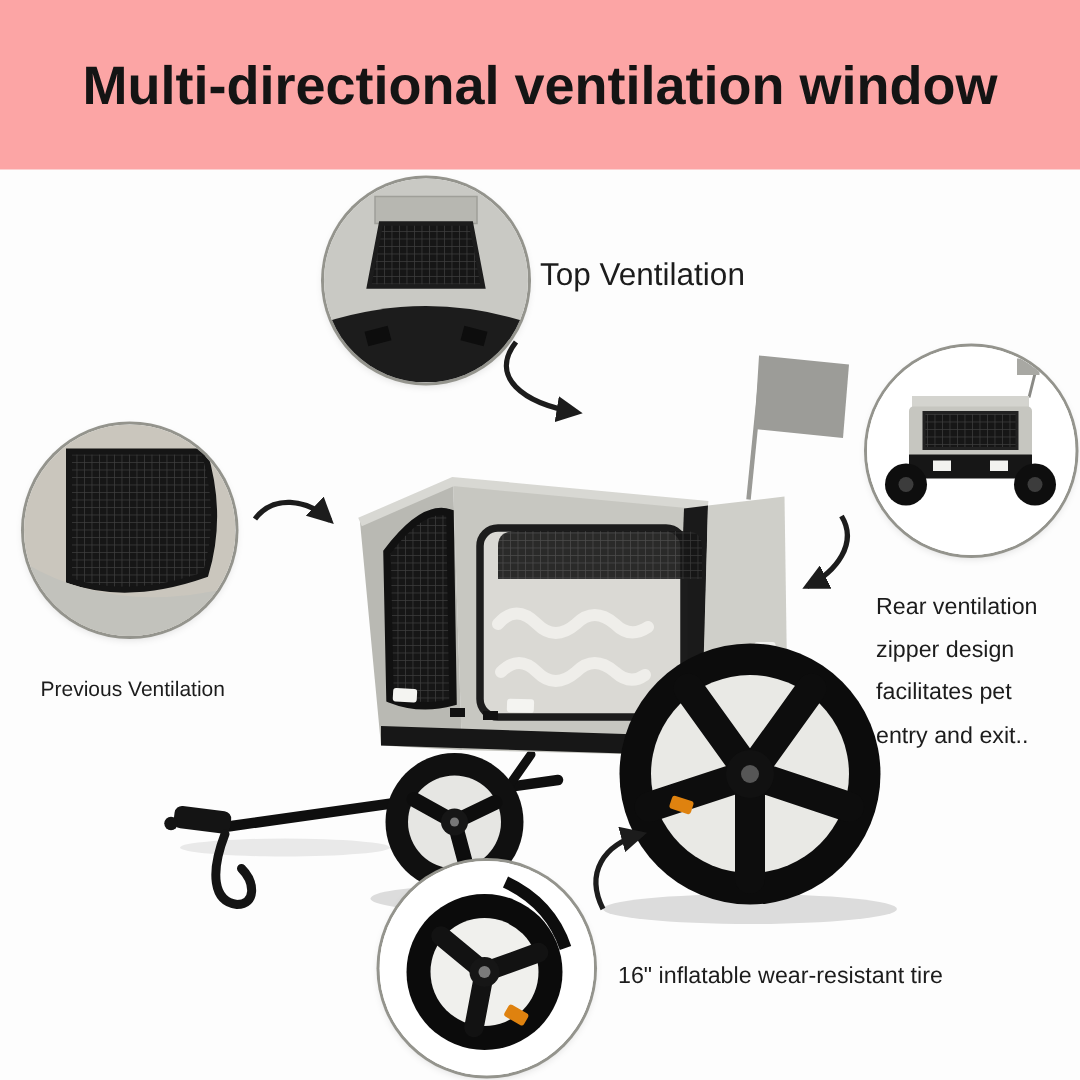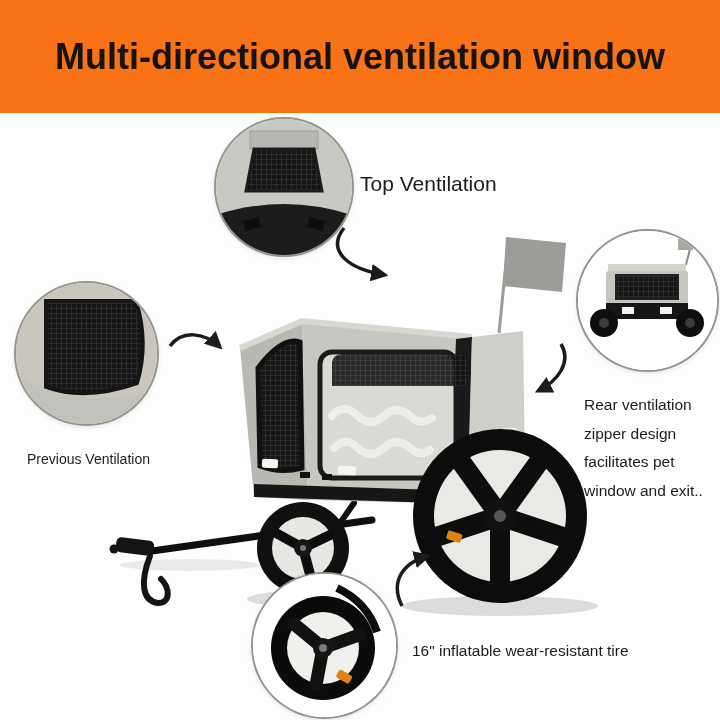--- a/index.html
+++ b/index.html
@@ -2,21 +2,21 @@
 <html><head>
 <meta charset="utf-8">
 <style>
   html,body{margin:0;padding:0;background:#ffffff;}
   .stage{
     position:relative;width:720px;height:720px;overflow:hidden;
     background:#fdfdfd;font-family:"Liberation Sans",sans-serif;
   }
   .banner{
     position:absolute;left:0;top:0;width:720px;height:113px;
-    background:#f97316;display:flex;align-items:center;justify-content:center;
+    background:#fca5a5;display:flex;align-items:center;justify-content:center;
   }
   .banner h1{
     margin:0;font-size:36px;font-weight:800;color:#141414;letter-spacing:0px;
   }
   .scene{position:absolute;left:0;top:0;z-index:1;}
   .callout{
     position:absolute;border-radius:50%;overflow:hidden;z-index:2;
     box-shadow:0 0 0 2px #94948d, 0 2px 6px rgba(0,0,0,.15);
     background:#fff;
   }
@@ -187,16 +187,16 @@
       <circle cx="70" cy="74" r="36" fill="#f0f0ed"></circle>
       <path d="M70 74 L63 111 M70 74 L41 50 M70 74 L106 61" stroke="#121212" stroke-width="13" stroke-linecap="round"></path>
       <circle cx="70" cy="74" r="10" fill="#161616"></circle>
       <circle cx="70" cy="74" r="4" fill="#7a7a7a"></circle>
       <rect x="84" y="98" width="15" height="9" rx="2" fill="#df820f" transform="rotate(30 91 102)"></rect>
     </svg>
   </div>
 
   <div class="lbl lbl-top">Top Ventilation</div>
   <div class="lbl lbl-front">Previous Ventilation</div>
-  <div class="lbl lbl-rear">Rear ventilation zipper design facilitates pet window and exit..</div>
+  <div class="lbl lbl-rear">Rear ventilation zipper design facilitates pet entry and exit..</div>
   <div class="lbl lbl-tire">16" inflatable wear-resistant tire</div>
 
 </div>
 
 </body></html>

